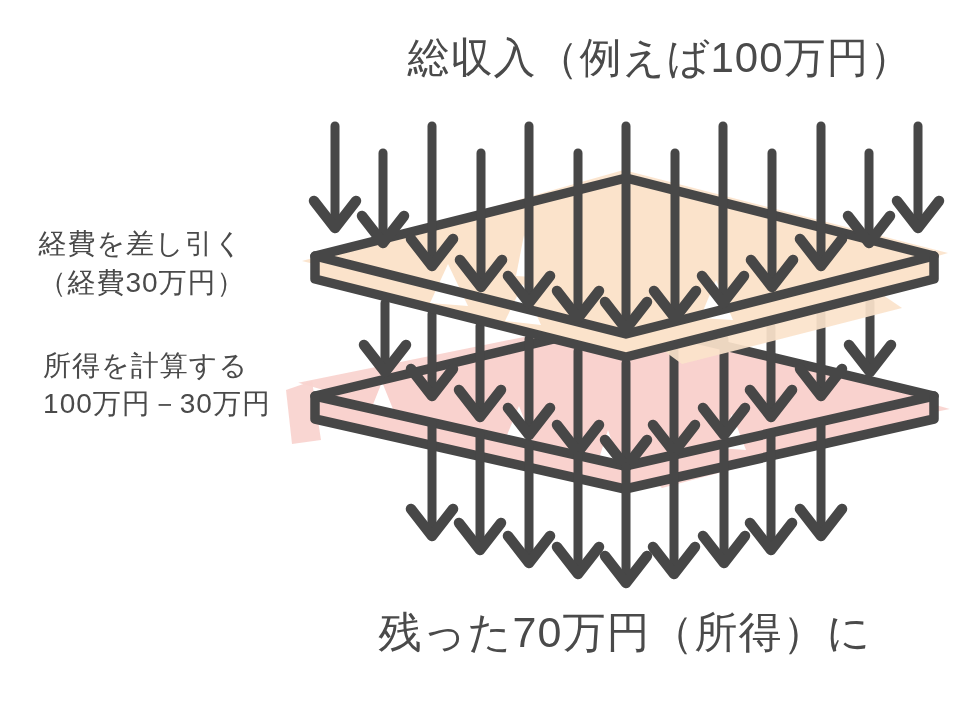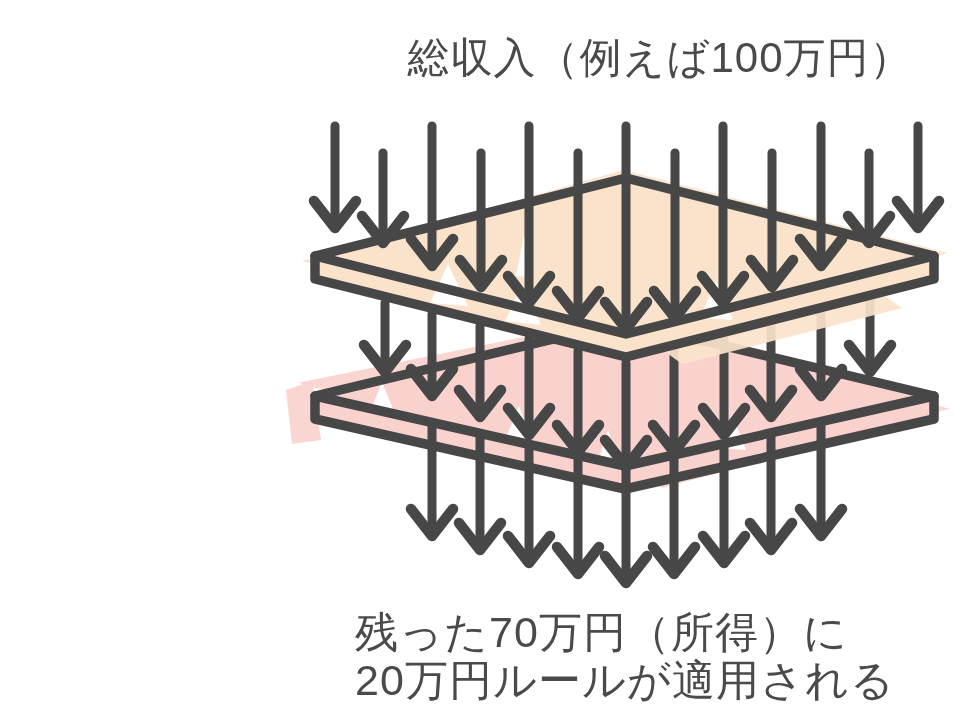--- a/index.html
+++ b/index.html
@@ -148,21 +148,26 @@
         <path d="M800,239 L821,266 L842,239" class="head"></path>
         <line x1="869" y1="153" x2="869" y2="235" class="shaft"></line>
         <path d="M848,216 L869,243 L890,216" class="head"></path>
         <line x1="918" y1="126" x2="918" y2="220" class="shaft"></line>
         <path d="M897,201 L918,228 L939,201" class="head"></path>
       </g>
   </svg>
 
   <div class="txt title">総収入（例えば100万円）</div>
 
+  <div class="txt side-label label1">
+    <div>経費を差し引く</div>
+    <div>（経費30万円）</div>
+  </div>
 
   <div class="txt side-label label2">
+    <div>所得を計算する</div>
+    <div>100万円－30万円</div>
   </div>
 
   <div class="txt caption">
     <div>残った70万円（所得）に</div>
-    <div>20万円ルールが適用される</div>
   </div>
 </div>
 
 </body></html>

